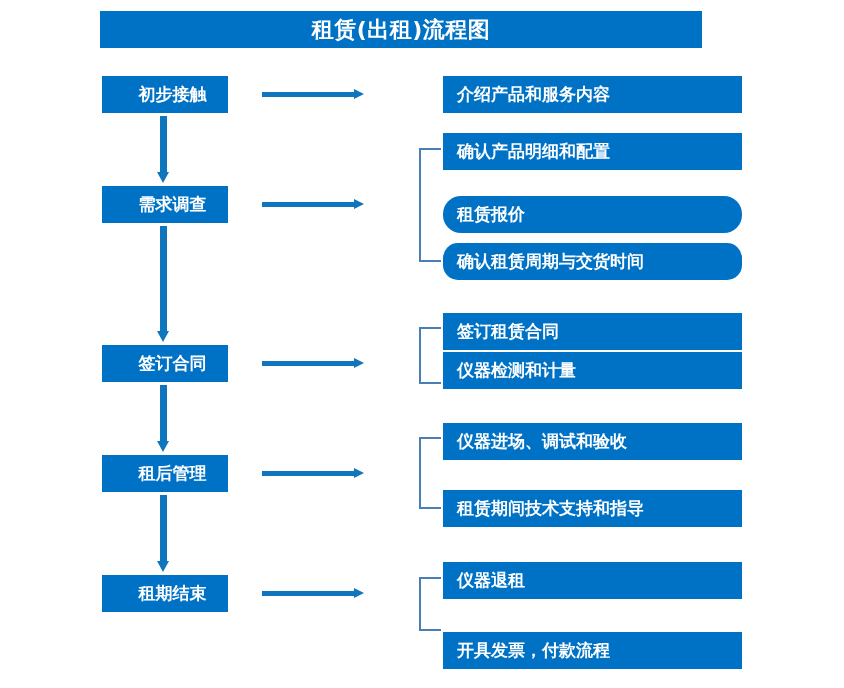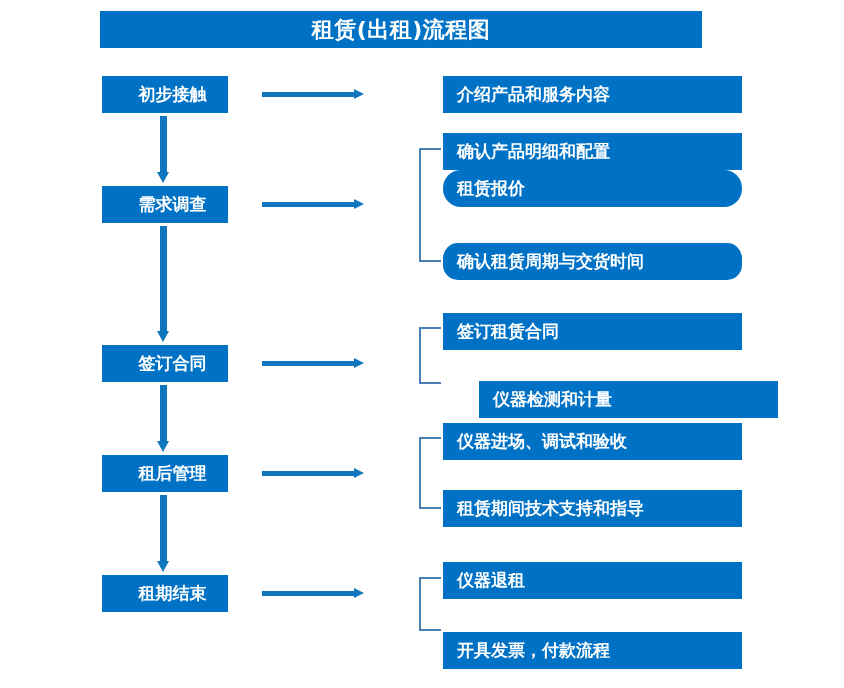--- a/index.html
+++ b/index.html
@@ -161,30 +161,30 @@
       </div>
       <div class="node stage" style="top: 575px;">
         <span class="node-text">租期结束</span>
       </div>
       <div class="node detail" style="top: 76px;">
         <span class="node-text">介绍产品和服务内容</span>
       </div>
       <div class="node detail" style="top: 133px;">
         <span class="node-text">确认产品明细和配置</span>
       </div>
-      <div class="node detail" style="top: 170px; border-radius: 18px;">
+      <div class="node detail" style="top: 196px; border-radius: 18px;">
         <span class="node-text">租赁报价</span>
       </div>
       <div class="node detail" style="top: 243px; border-radius: 15px;">
         <span class="node-text">确认租赁周期与交货时间</span>
       </div>
       <div class="node detail" style="top: 313px;">
         <span class="node-text">签订租赁合同</span>
       </div>
-      <div class="node detail" style="top: 381px; margin-left: 36px;">
+      <div class="node detail" style="top: 352px;">
         <span class="node-text">仪器检测和计量</span>
       </div>
       <div class="node detail" style="top: 423px;">
         <span class="node-text">仪器进场、调试和验收</span>
       </div>
       <div class="node detail" style="top: 490px;">
         <span class="node-text">租赁期间技术支持和指导</span>
       </div>
       <div class="node detail" style="top: 562px;">
         <span class="node-text">仪器退租</span>

